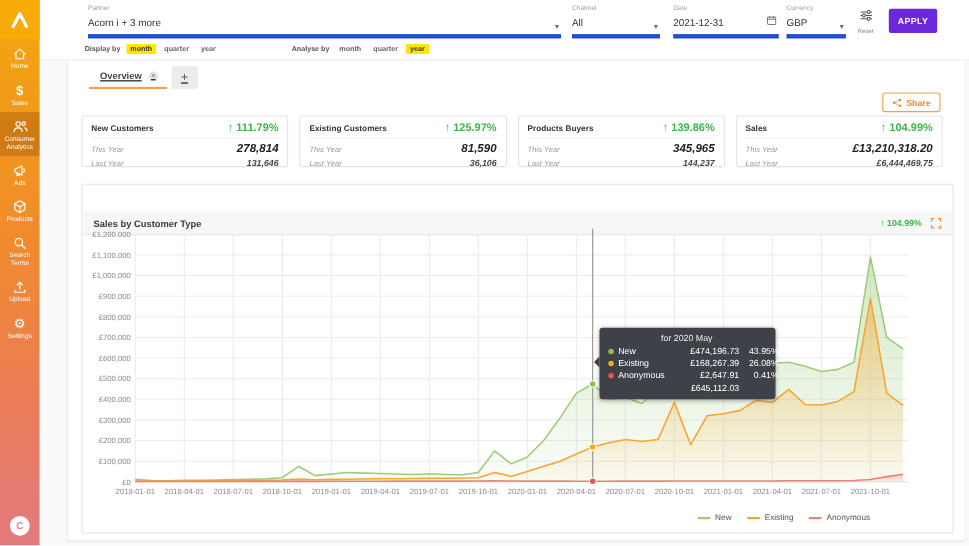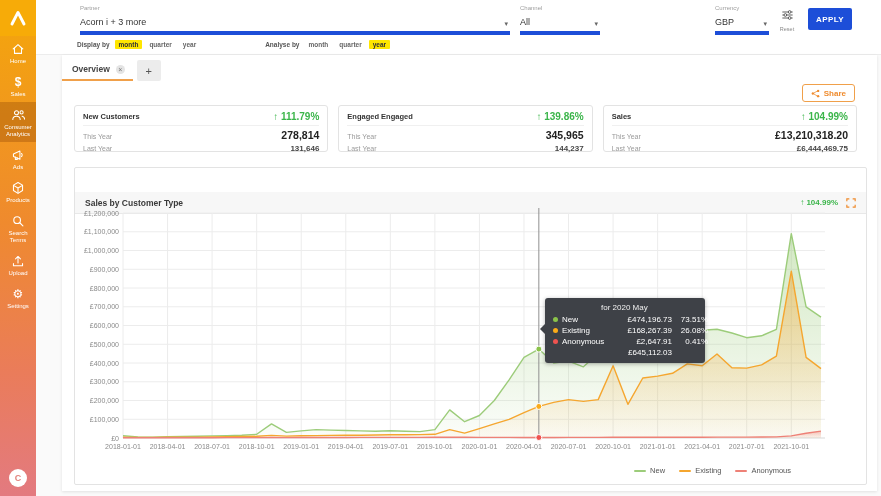--- a/index.html
+++ b/index.html
@@ -23,57 +23,57 @@
   .field .flabel { font-size:6px; color:#9e9e9e; display:block; }
   .field .fval { font-size:9px; color:#333; display:inline-block; margin-top:1px; }
   .field .arrow { position:absolute; right:2px; bottom:3px; font-size:7px; color:#666; }
   .field .cal { position:absolute; right:2px; bottom:3px; }
   .f-partner { left:44px; width:430px; }
   .f-channel { left:484px; width:80px; }
   .f-date { left:576px; width:96px; }
   .f-currency { left:679px; width:54px; }
   .reset { position:absolute; left:738px; top:7px; width:26px; text-align:center; cursor:pointer; }
   .reset .rlbl { font-size:5.5px; color:#8a8a8a; display:block; margin-top:1px; }
-  .apply-btn { position:absolute; left:772px; top:8px; width:44px; height:22px; background:#1d4ed8; color:#fff;
+  .apply-btn { position:absolute; left:772px; top:8px; width:44px; height:22px; background:#6d28d9; color:#fff;
     font-size:8px; font-weight:bold; border:none; border-radius:2px; letter-spacing:.4px; }
 
   
   .subbar { position:absolute; left:36px; top:35px; width:845px; height:20px; background:#fff; border-bottom:1px solid #ececec;
     display:flex; align-items:center; }
   .grp { display:flex; align-items:center; }
   .grp .glabel { font-size:6.5px; font-weight:bold; color:#555; margin-right:5px; }
   .chip { font-size:6.5px; font-weight:bold; color:#666; padding:1px 4px; margin-right:3px; cursor:pointer; border-radius:1px; }
   .chip.sel { background:#ffe600; color:#333; }
   .grp-display { margin-left:41px; }
   .grp-analyse { margin-left:62px; }
 
   
   .panel { position:absolute; left:62px; top:55px; width:815px; height:436px; background:#fff;
     box-shadow:0 1px 3px rgba(0,0,0,0.1); }
 
   
-  .tabs { position:absolute; left:0; top:5px; display:flex; align-items:flex-start; }
+  .tabs { position:absolute; left:19px; top:5px; display:flex; align-items:flex-start;text-decoration:underline; }
   .tab { display:flex; align-items:center; padding:4px 8px 5px 10px; border-bottom:2px solid #f0a04a; cursor:pointer; }
   .tab .tlabel { font-size:8.5px; font-weight:bold; color:#444; margin-right:6px; }
   .tab .tclose { width:9px; height:9px; border-radius:50%; background:#e4e4e4; color:#777; font-size:7px; line-height:9px;
     text-align:center; cursor:pointer; }
   .tab-add { width:24px; height:21px; background:#ececec; border-radius:2px; margin-left:4px; font-size:11px; color:#555;
     display:flex; align-items:center; justify-content:center; cursor:pointer; }
 
   
   .share-btn { position:absolute; right:22px; top:29px; height:18px; padding:0 8px; display:flex; align-items:center; gap:4px;
     background:#fff; border:1px solid #f0a04a; border-radius:3px; color:#ef8b2d; font-size:8px; font-weight:bold; cursor:pointer; }
 
   
   .kpi-row { position:absolute; left:12px; top:50px; width:783px; display:flex; gap:10px; }
   .kpi-card { flex:1; border:1px solid #e3e3e3; border-radius:3px; background:#fff; padding:5px 8px 4px; height:47px; }
   .kpi-head { display:flex; justify-content:space-between; align-items:center; border-bottom:1px solid #f0f0f0; padding-bottom:3px;text-align:center; }
   .kpi-title { font-size:7.5px; font-weight:bold; color:#333; }
   .kpi-change { font-size:10px; font-weight:bold; color:#3bb54a; }
-  .kpi-line { display:flex; justify-content:space-between; align-items:baseline; margin-top:3px; }
+  .kpi-line { display:flex; justify-content:space-between; align-items:baseline; margin-top:3px;font-style:italic; }
   .kpi-lbl { font-size:7px; color:#9a9a9a; }
   .kpi-v1 { font-size:10.5px; font-weight:bold; color:#222; }
   .kpi-v2 { font-size:8px; font-weight:bold; color:#444; }
 
   
   .chart-card { position:absolute; left:12px; top:112px; width:793px; height:318px; border:1px solid #e3e3e3; border-radius:2px; background:#fff; }
   .chart-head { height:22px; background:#f7f7f7; border-bottom:1px solid #e8e8e8; display:flex; align-items:center;
     justify-content:space-between; padding:0 10px;margin-top:24px; }
   .chart-title { font-size:8.5px; font-weight:bold; color:#3a3a3a; }
   .chart-head-right { display:flex; align-items:center; gap:8px; }
@@ -182,20 +182,30 @@
   <div class="field f-partner">
     <span class="flabel">Partner</span>
     <span class="fval">Acorn i + 3 more</span>
     <span class="arrow">▾</span>
   </div>
   <div class="field f-channel">
     <span class="flabel">Channel</span>
     <span class="fval">All</span>
     <span class="arrow">▾</span>
   </div>
+  <div class="field f-date">
+    <span class="flabel">Date</span>
+    <span class="fval">2021-12-31</span>
+    <span class="cal">
+      <svg width="9" height="9" viewBox="0 0 12 12">
+          <rect x="1" y="2" width="10" height="9" rx="1" fill="none" stroke="#666" stroke-width="1.1"></rect>
+          <path d="M1 4.6h10M3.6 1v2.2M8.4 1v2.2" stroke="#666" stroke-width="1.1" fill="none"></path>
+        </svg>
+    </span>
+  </div>
   <div class="field f-currency">
     <span class="flabel">Currency</span>
     <span class="fval">GBP</span>
     <span class="arrow">▾</span>
   </div>
   <div class="reset">
     <svg width="13" height="12" viewBox="0 0 14 14">
       <path d="M1 3.5h12M1 7h12M1 10.5h12" stroke="#555" stroke-width="1.1"></path>
       <circle cx="9.5" cy="3.5" r="1.6" fill="#fff" stroke="#555" stroke-width="1.1"></circle>
       <circle cx="4.5" cy="7" r="1.6" fill="#fff" stroke="#555" stroke-width="1.1"></circle>
@@ -251,21 +261,35 @@
           <span class="kpi-lbl">This Year</span>
           <span class="kpi-v1">278,814</span>
         </div>
         <div class="kpi-line">
           <span class="kpi-lbl">Last Year</span>
           <span class="kpi-v2">131,646</span>
         </div>
       </div>
       <div class="kpi-card">
         <div class="kpi-head">
-          <span class="kpi-title">Engaged Engaged</span>
+          <span class="kpi-title">Existing Customers</span>
+          <span class="kpi-change">↑ 125.97%</span>
+        </div>
+        <div class="kpi-line">
+          <span class="kpi-lbl">This Year</span>
+          <span class="kpi-v1">81,590</span>
+        </div>
+        <div class="kpi-line">
+          <span class="kpi-lbl">Last Year</span>
+          <span class="kpi-v2">36,106</span>
+        </div>
+      </div>
+      <div class="kpi-card">
+        <div class="kpi-head">
+          <span class="kpi-title">Products Buyers</span>
           <span class="kpi-change">↑ 139.86%</span>
         </div>
         <div class="kpi-line">
           <span class="kpi-lbl">This Year</span>
           <span class="kpi-v1">345,965</span>
         </div>
         <div class="kpi-line">
           <span class="kpi-lbl">Last Year</span>
           <span class="kpi-v2">144,237</span>
         </div>
@@ -381,21 +405,21 @@
           <circle cx="457.82978723404256" cy="208.449864375" r="3" fill="#fbab18" stroke="#fff" stroke-width="1"></circle>
           <circle cx="457.82978723404256" cy="239.503516875" r="3" fill="#ef5350" stroke="#fff" stroke-width="1"></circle>
         </svg></div>
 
     <div class="tooltip">
       <div class="tt-title">for 2020 May</div>
       <div class="tt-grid" id="tt-grid">
           <span class="tt-dot" style="background: rgb(139, 195, 74);"></span>
           <span class="tt-name">New</span>
           <span class="tt-val">£474,196.73</span>
-          <span class="tt-pct">73.51%</span>
+          <span class="tt-pct">43.95%</span>
           <span class="tt-dot" style="background: rgb(251, 171, 24);"></span>
           <span class="tt-name">Existing</span>
           <span class="tt-val">£168,267.39</span>
           <span class="tt-pct">26.08%</span>
           <span class="tt-dot" style="background: rgb(239, 83, 80);"></span>
           <span class="tt-name">Anonymous</span>
           <span class="tt-val">£2,647.91</span>
           <span class="tt-pct">0.41%</span>
           <span></span>
           <span></span>

